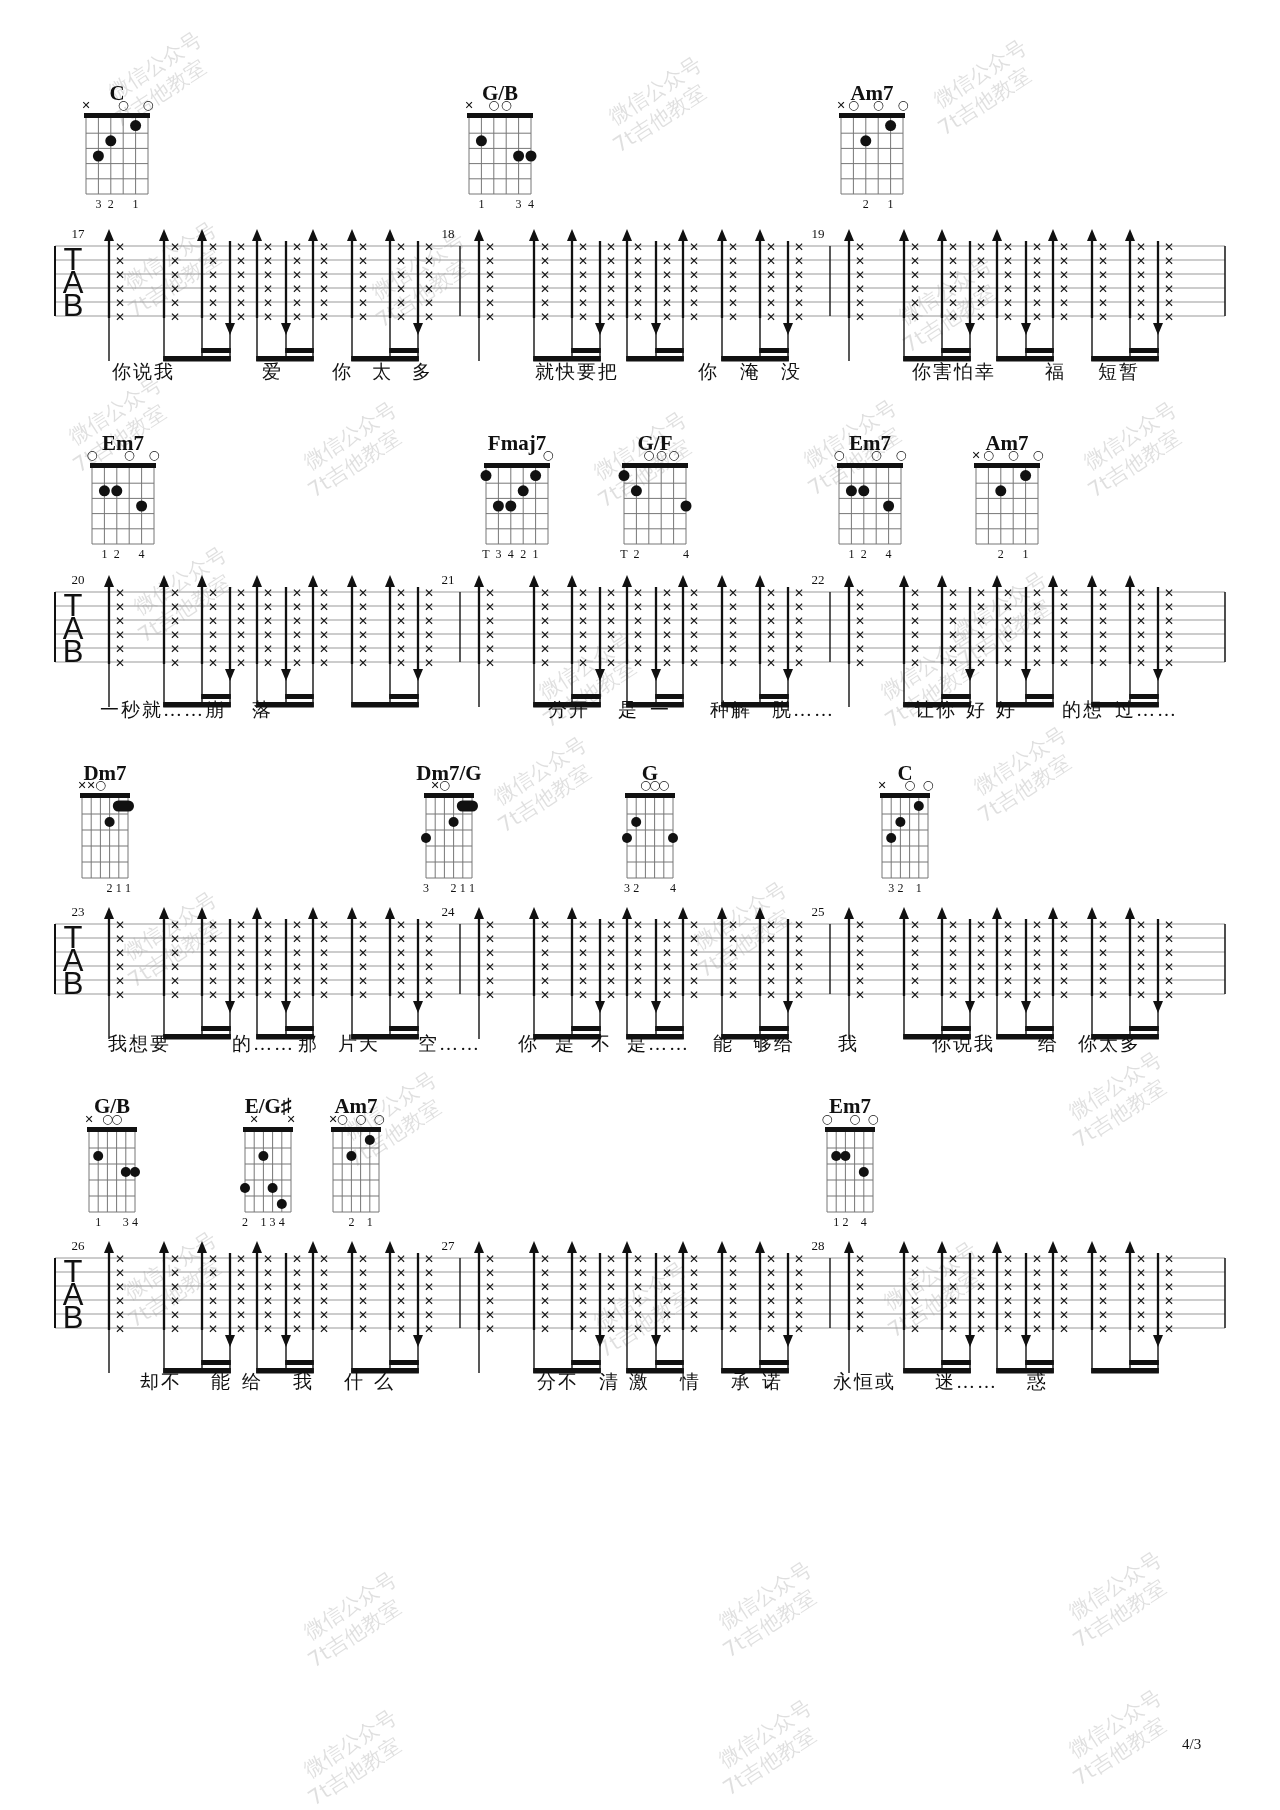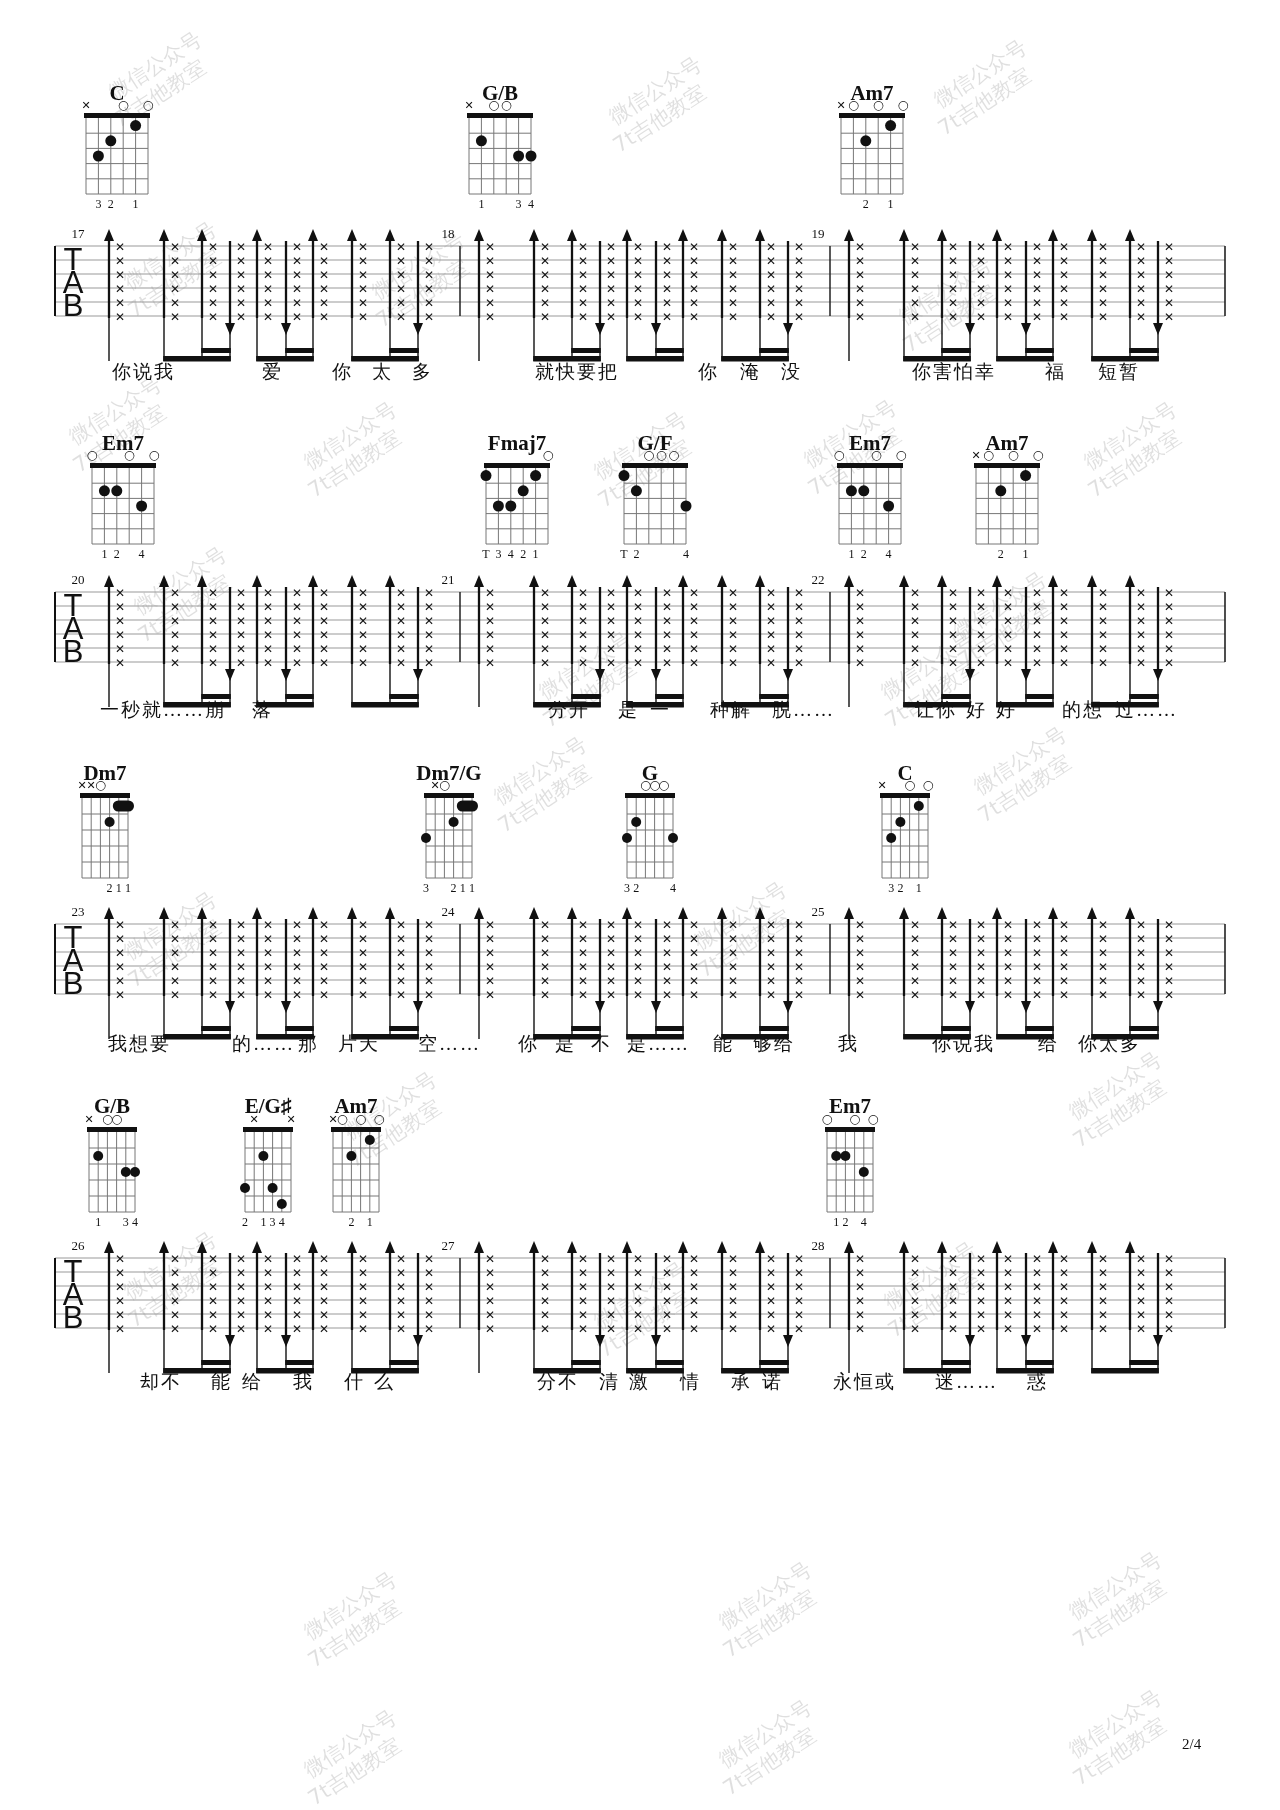--- a/index.html
+++ b/index.html
@@ -2071,14 +2071,14 @@
           <text x="629" y="1388" font-size="19" fill="#111" font-family="&quot;Liberation Serif&quot;,&quot;DejaVu Serif&quot;,serif" text-anchor="start" letter-spacing="2">激</text>
           <text x="680" y="1388" font-size="19" fill="#111" font-family="&quot;Liberation Serif&quot;,&quot;DejaVu Serif&quot;,serif" text-anchor="start" letter-spacing="2">情</text>
           <text x="731" y="1388" font-size="19" fill="#111" font-family="&quot;Liberation Serif&quot;,&quot;DejaVu Serif&quot;,serif" text-anchor="start" letter-spacing="2">承</text>
           <text x="762" y="1388" font-size="19" fill="#111" font-family="&quot;Liberation Serif&quot;,&quot;DejaVu Serif&quot;,serif" text-anchor="start" letter-spacing="2">诺</text>
           <text x="833" y="1388" font-size="19" fill="#111" font-family="&quot;Liberation Serif&quot;,&quot;DejaVu Serif&quot;,serif" text-anchor="start" letter-spacing="2">永恒或</text>
           <text x="935" y="1388" font-size="19" fill="#111" font-family="&quot;Liberation Serif&quot;,&quot;DejaVu Serif&quot;,serif" text-anchor="start" letter-spacing="2">迷……</text>
           <text x="1027" y="1388" font-size="19" fill="#111" font-family="&quot;Liberation Serif&quot;,&quot;DejaVu Serif&quot;,serif" text-anchor="start" letter-spacing="2">惑</text>
         </g>
       </g>
     </svg>
-  <div class="page-number">2/4</div>
+  <div class="page-number">4/3</div>
 </div>
 
 </body></html>

